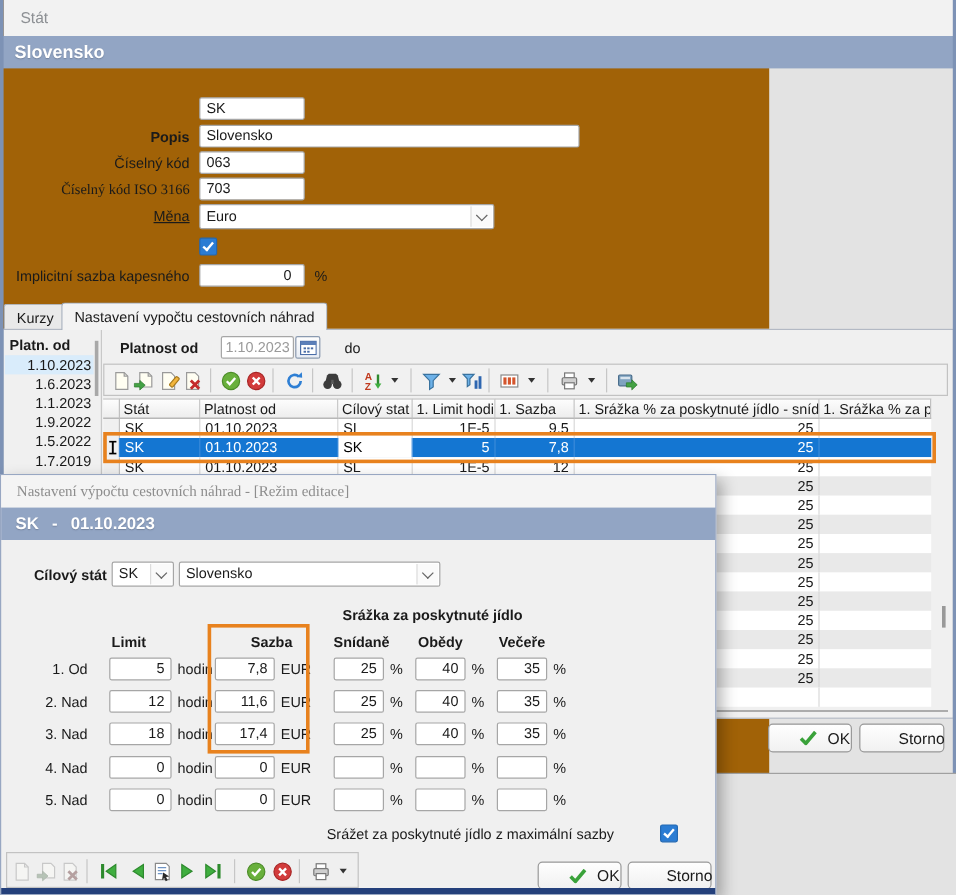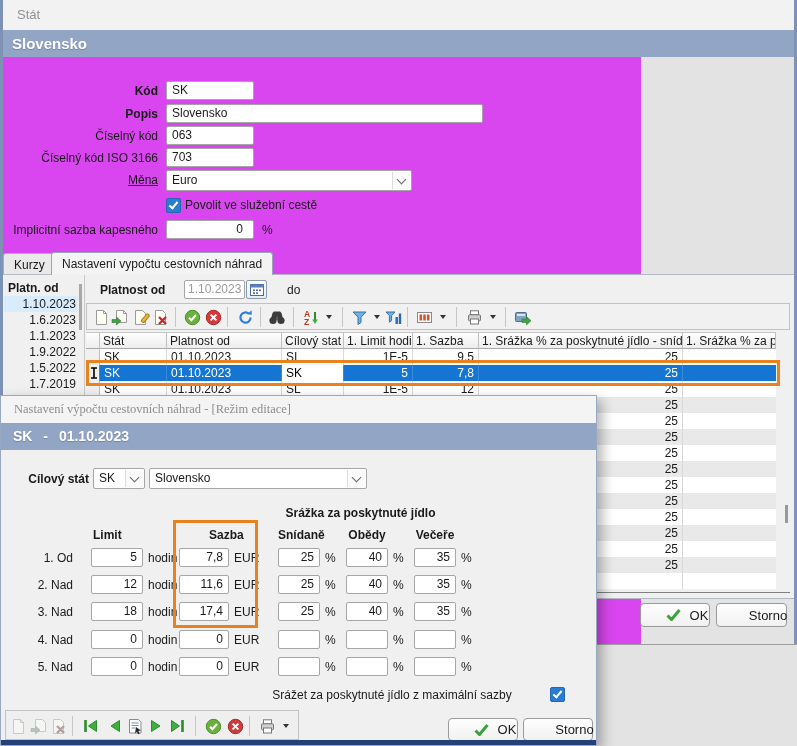--- a/index.html
+++ b/index.html
@@ -1,20 +1,20 @@
 <!DOCTYPE html>
 <html><head>
 <meta charset="utf-8">
 <style>
   html,body{margin:0;padding:0;}
   .screen{position:relative;width:797px;height:746px;background:#e3e3e3;overflow:hidden;
           font-family:"Liberation Sans",sans-serif;font-size:12px;color:#1a1a1a;}
   .abs{position:absolute;}
   
-  .main-win{position:absolute;left:0;top:0;width:641px;height:645px;background:#d946ef;}
+  .main-win{position:absolute;left:0;top:0;width:641px;height:645px;background:#a16207;}
   .edge{position:absolute;background:#7d92b5;}
   .titlebar{position:absolute;left:3px;top:0;width:792px;height:30px;background:#f2f2f2;border-bottom:1px solid #e2e2e2;}
   .titletext{position:absolute;left:14px;top:7px;color:#8d9094;font-size:13px;}
   .band{position:absolute;left:0;top:30px;width:797px;height:27px;background:#92a5c4;}
   .bandtext{position:absolute;left:12px;top:5px;color:#fff;font-weight:bold;font-size:15px;text-shadow:0 1px 1px rgba(60,70,90,.35);}
   .lbl{position:absolute;height:19px;line-height:19px;white-space:nowrap;}
   .lbl.r{text-align:right;}
   .lbl.b{font-weight:bold;}
   .lbl.u{text-decoration:underline;}
   .field{position:absolute;background:#fff;border:1px solid #a6a6a6;border-radius:2px;height:19px;line-height:17px;
@@ -82,42 +82,40 @@
 <div class="screen">
 
   <div class="main-win">
     <div class="titlebar">
       <div class="titletext">Stát</div>
     </div>
     <div class="band">
       <div class="bandtext">Slovensko</div>
     </div>
 
-    <div class="lbl r b" style="left:0;top:82px;width:158px;">Kód</div>
     <div class="field" style="left:166px;top:81px;width:88px;">SK</div>
 
     <div class="lbl r b" style="left:0;top:105px;width:158px;">Popis</div>
     <div class="field" style="left:166px;top:104px;width:317px;">Slovensko</div>
 
     <div class="lbl r" style="left:0;top:127px;width:158px;">Číselný kód</div>
     <div class="field" style="left:166px;top:126px;width:88px;">063</div>
 
-    <div class="lbl r" style="left:0;top:149px;width:158px;">Číselný kód ISO 3166</div>
+    <div class="lbl r" style="left:0;top:149px;width:158px;font-family:Liberation Serif, serif;">Číselný kód ISO 3166</div>
     <div class="field" style="left:166px;top:148px;width:88px;">703</div>
 
     <div class="lbl r u" style="left:0;top:171px;width:158px;">Měna</div>
     <div class="combo" style="left:166px;top:170px;width:246px;">
       <span>Euro</span>
       <span class="dd-btn">
           <span class="chev"></span>
         </span>
     </div>
 
     <div class="checkbox" style="left:166px;top:198px;"></div>
-    <div class="lbl" style="left:185px;top:196px;">Povolit ve služební cestě</div>
 
     <div class="lbl r" style="left:0;top:221px;width:158px;">Implicitní sazba kapesného</div>
     <div class="field num" style="left:166px;top:220px;width:88px;padding-right:10px;">0</div>
     <div class="lbl" style="left:262px;top:221px;">%</div>
 
     <div class="tab" style="left:3px;top:253px;">Kurzy</div>
     <div class="tab active" style="left:51px;top:252px;">Nastavení vypočtu cestovních náhrad</div>
     <div class="panel"></div>
 
     <div class="lbl b" style="left:8px;top:279px;">Platn. od</div>

